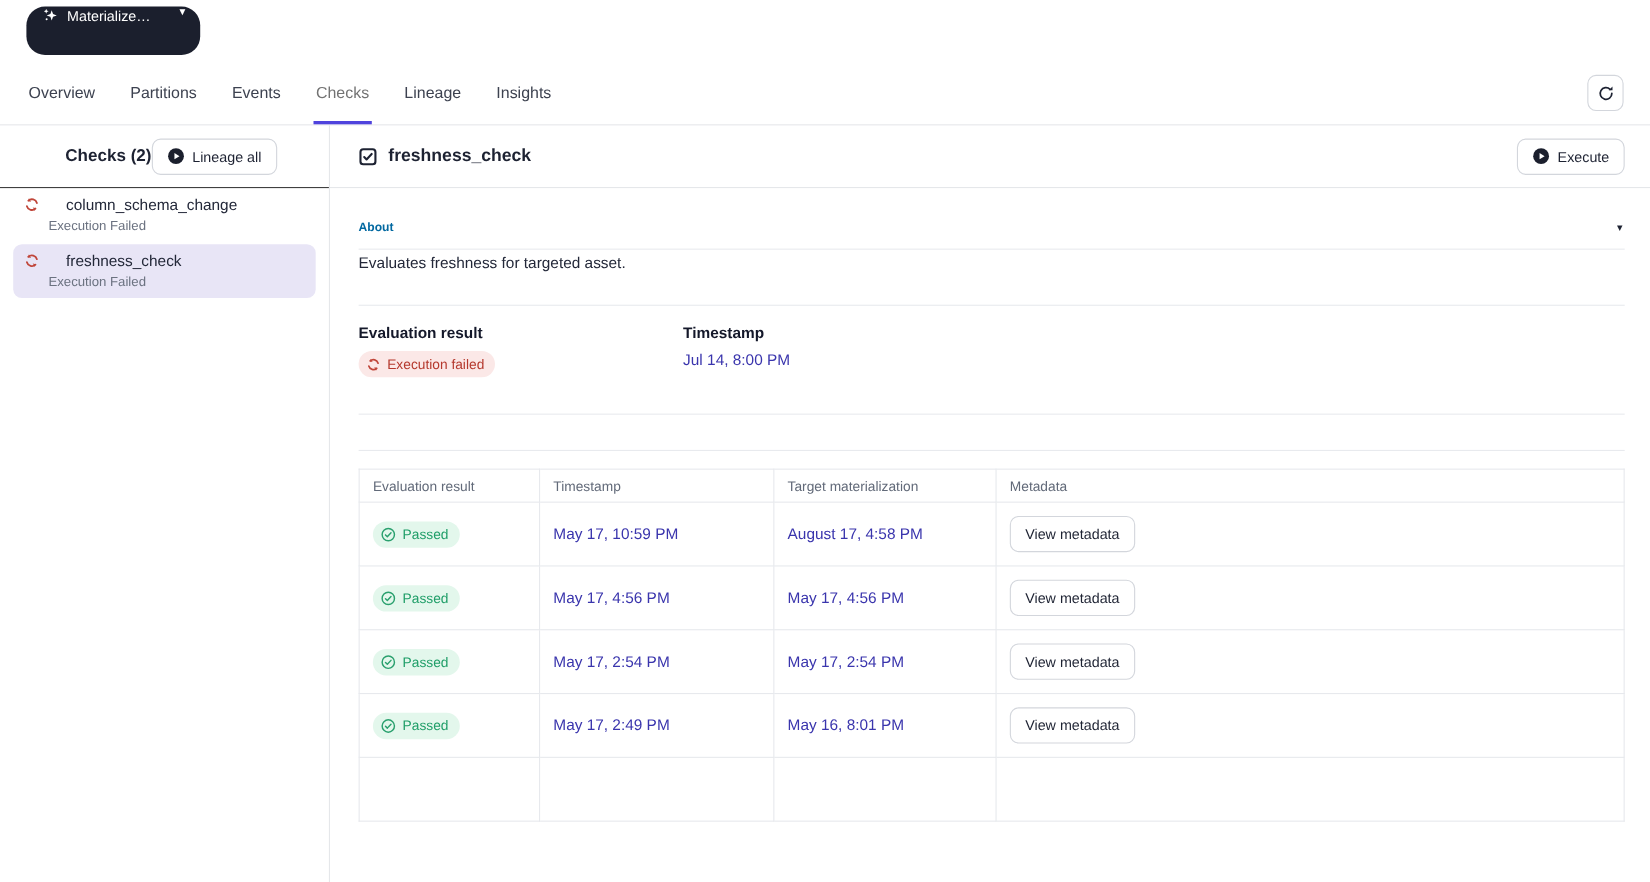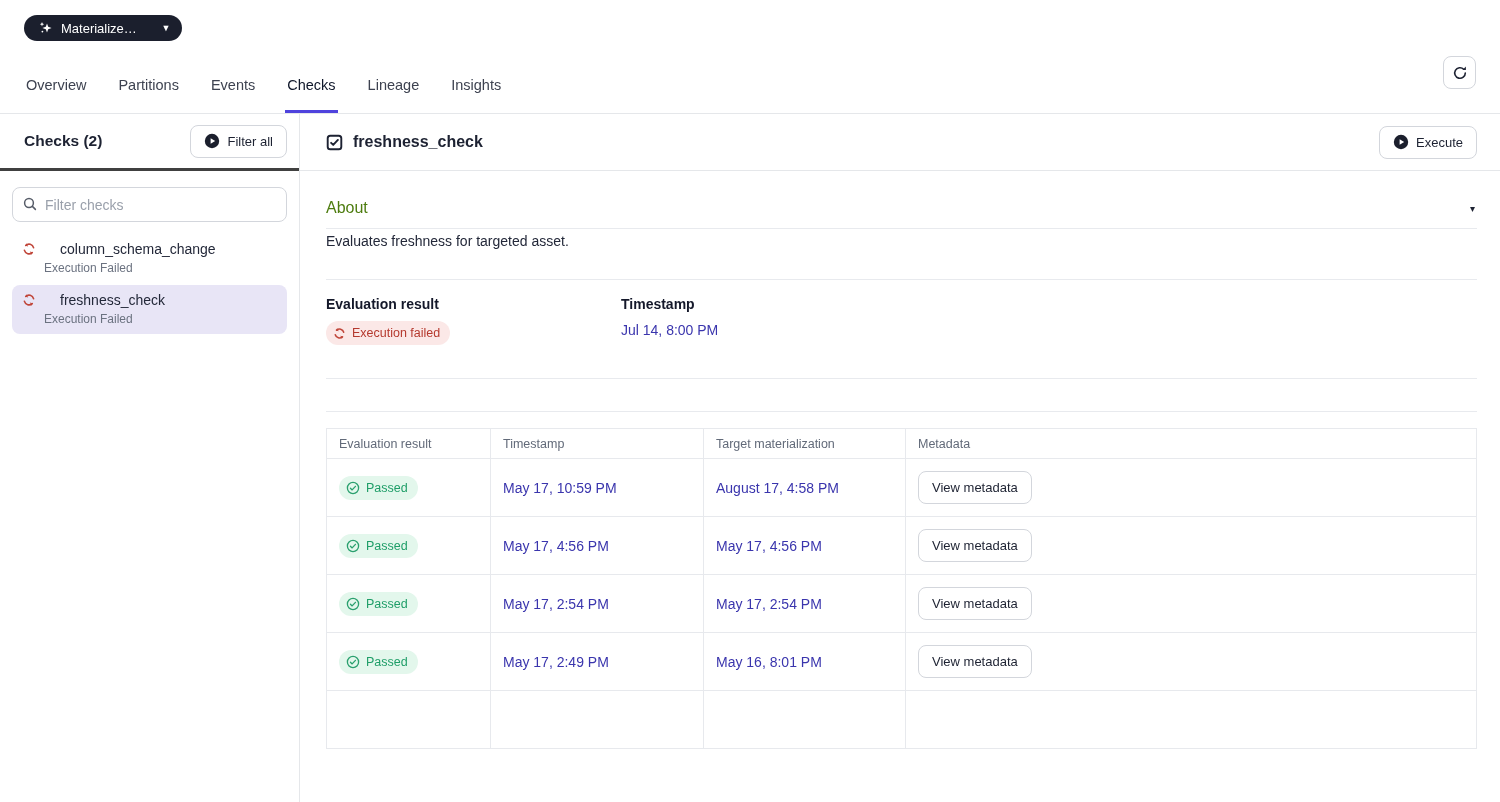--- a/index.html
+++ b/index.html
@@ -20,65 +20,65 @@
   }
   .breadcrumb { display: flex; align-items: center; gap: 11px; font-size: 17px; }
   .bc-link { color: #3c4252; font-weight: 600; cursor: pointer; }
   .bc-sep { color: #9aa0ab; font-size: 15px; }
   .bc-sep::before { content: "\203A"; }
   .bc-asset { color: #1e2334; font-weight: 500; cursor: pointer; white-space: pre; }
   .bc-asset b { font-weight: 700; }
   .copy-icon { display: inline-flex; margin-left: 2px; cursor: pointer; }
 
   .mat-split {
-    display: flex; align-items: center; height: 26px;
+    display: flex; align-items: flex-start; height: 44px;
     background: #1b1f2d; border-radius: 17px; overflow: hidden; color: #fff;
   }
   .mat-main {
     display: flex; align-items: center; gap: 7px;
     background: transparent; border: none; color: #fff;
     font: 500 13px "Liberation Sans", sans-serif;
     padding: 0 12px 0 14px; cursor: pointer;
   }
   .mat-divider { width: 1px; background: rgba(255,255,255,.25); margin: 6px 0; }
   .mat-caret {
     width: 32px; border: none; background: transparent; color: #fff;
     cursor: pointer; font-size: 9px;
   }
   .mat-caret::before { content: "\25BC"; }
 
   
   .tabbar {
     height: 58px; flex: 0 0 58px;
     border-bottom: 1px solid #e5e7ea;
-    display: flex; justify-content: space-between;
+    display: flex; align-items: center; justify-content: space-between;
     padding: 0 24px;
   }
   .tabs { display: flex; gap: 28px; height: 100%; align-items: stretch; }
   .tab {
     background: none; border: none; cursor: pointer;
     font: 500 14.5px "Liberation Sans", sans-serif; color: #3d4250;
     padding: 0 2px; height: 100%;
     border-bottom: 3px solid transparent; border-top: 3px solid transparent;
   }
-  .tab.active { color: #0f172a; border-bottom-color: #4f43dd; }
+  .tab.active { color: #737373; border-bottom-color: #4f43dd; }
   .refresh-btn {
     width: 33px; height: 33px; border-radius: 8px;
     border: 1px solid #d3d6dc; background: #fff; cursor: pointer;
     display: flex; align-items: center; justify-content: center;
   }
 
   
   .body { flex: 1; display: flex; min-height: 0; }
 
   
   .sidebar { width: 300px; flex: 0 0 300px; border-right: 1px solid #e5e7ea; display: flex; flex-direction: column; }
   .side-head {
-    height: 57px; flex: 0 0 57px; border-bottom: 3px solid #404040;
-    display: flex; align-items: center; justify-content: space-between;
+    height: 57px; flex: 0 0 57px; border-bottom: 1px solid #404040;
+    display: flex; align-items: center; justify-content: center;
     padding: 0 12px 0 24px;
   }
   .side-head h2 { font-size: 15.5px; font-weight: 700; color: #1d2232; }
   .btn {
     display: inline-flex; align-items: center; gap: 7px;
     height: 33px; padding: 0 13px; border-radius: 8px;
     border: 1px solid #d3d6dc; background: #fff; cursor: pointer;
     font: 500 13px "Liberation Sans", sans-serif; color: #1d2232; white-space: nowrap;
   }
   .filter-wrap { position: relative; margin: 16px 12px 12px; }
@@ -103,21 +103,21 @@
     display: flex; align-items: center; justify-content: space-between;
     padding: 0 23px 0 26px;
   }
   .title-wrap { display: flex; align-items: center; gap: 10px; }
   .title-wrap h1 { font-size: 16px; font-weight: 700; color: #1d2232; }
   .main-scroll { flex: 1; overflow: hidden; padding: 0 23px 0 26px; }
 
   .section-head {
     display: flex; align-items: center; justify-content: space-between; cursor: pointer;
   }
-  .section-head h3 { font-size: 16px; font-weight: 400; color: #4d7c0f; }
+  .section-head h3 { font-size: 11px; font-weight: 700; color: #0369a1; }
   .caret { font-size: 10px; color: #1d2232; padding: 2px; }
   .caret.down::before { content: "\25BE"; }
   .caret.right::before { content: "\25B8"; }
   .divider { border: none; border-top: 1px solid #e8eaee; margin-top: 11px; }
   .sec-about { margin-top: 28px; }
   .sec-about .desc { margin-top: 4px; font-size: 14px; color: #232839; }
   .sec-latest { margin-top: 30px; }
   .latest-grid { display: flex; margin-top: 16px; }
   .latest-col1 { width: 295px; flex: 0 0 295px; }
   .field-label { font-size: 14px; font-weight: 700; color: #14182a; }
@@ -211,31 +211,22 @@
 
     <aside class="sidebar">
       <div class="side-head">
         <h2>Checks (2)</h2>
         <button class="btn">
           <span class="icon">
             <svg width="16" height="16" viewBox="0 0 16 16">
                 <use href="#g-play"></use>
               </svg>
           </span>
-          <span>Filter all</span>
+          <span>Lineage all</span>
         </button>
-      </div>
-      <div class="filter-wrap">
-        <span class="search-ic icon">
-          <svg width="16" height="16" viewBox="0 0 16 16">
-              <circle cx="7" cy="7" r="4.4" fill="none" stroke="#565c68" stroke-width="1.5"></circle>
-              <path d="M10.4 10.4l3 3" stroke="#565c68" stroke-width="1.5" stroke-linecap="round"></path>
-            </svg>
-        </span>
-        <input class="filter-input" type="text" placeholder="Filter checks" style="">
       </div>
       <ul class="check-list" id="check-list">
           <li class="check-item">
     <div class="check-row">
       <span class="icon">
         <svg width="14" height="14" viewBox="0 0 16 16">
                   <use href="#g-failed"></use>
                 </svg>
       </span>
       <span class="check-name">column_schema_change</span>

